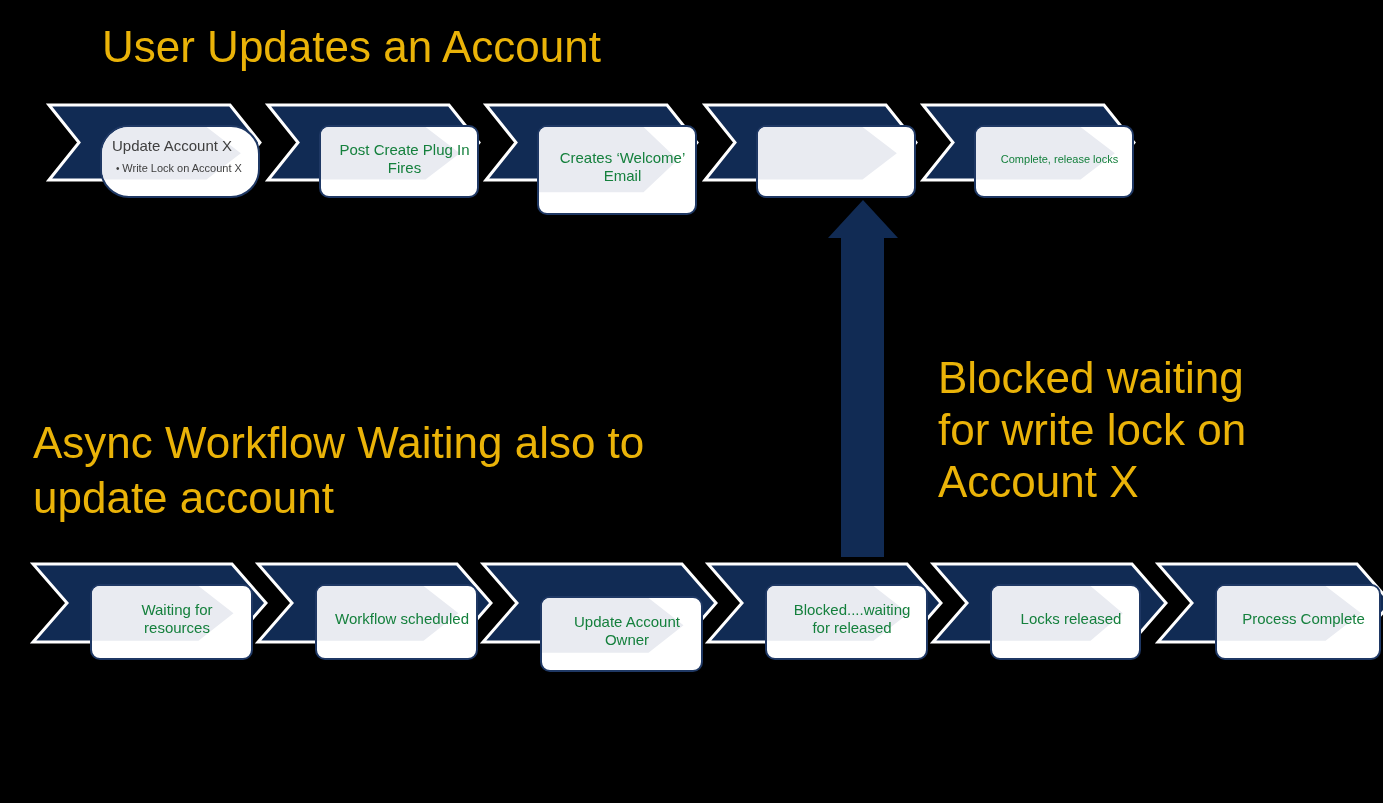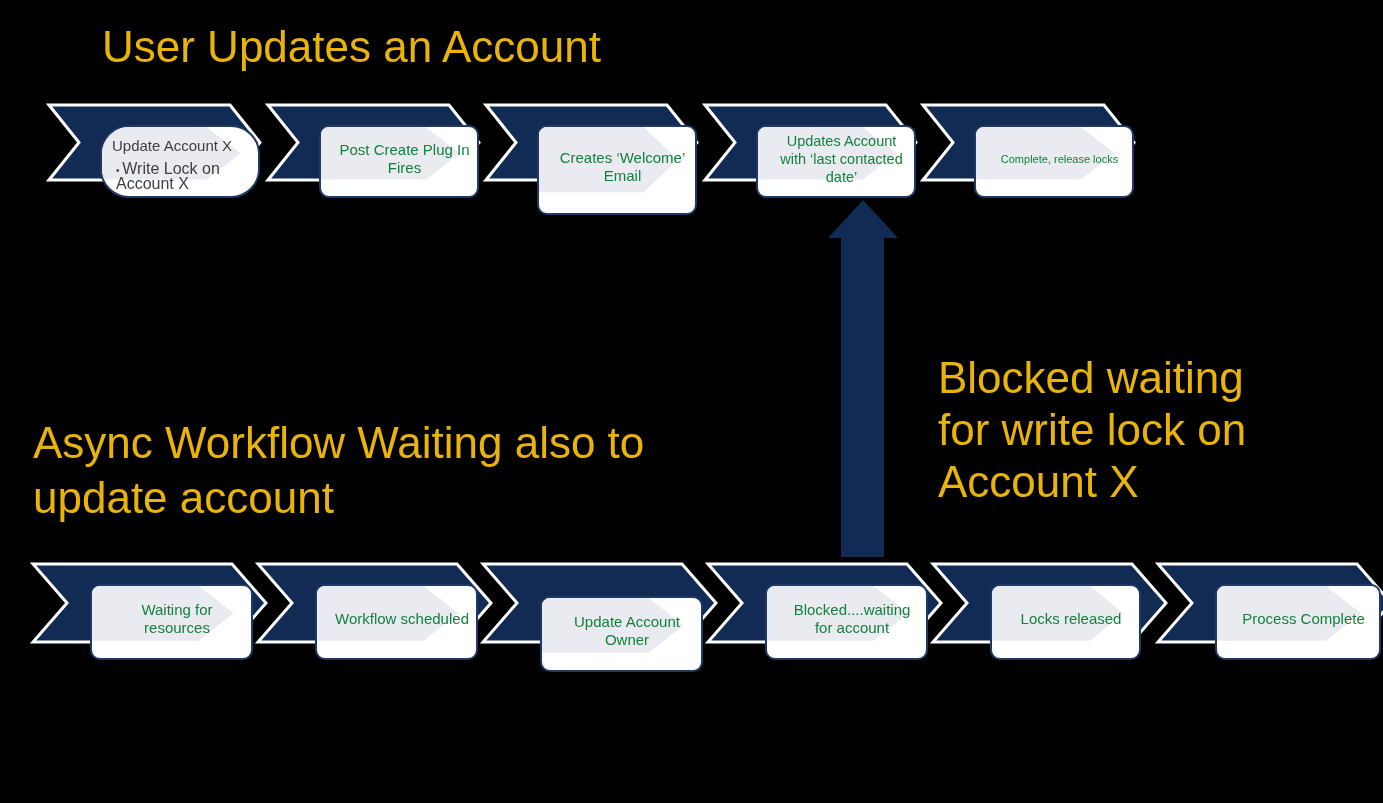--- a/index.html
+++ b/index.html
@@ -24,21 +24,21 @@
     clip-path:polygon(0 0,67% 0,89% 38%,67% 76%,0 76%);
   }
   .steplabel{
     position:relative;z-index:2;color:#15803d;font-size:14.5px;line-height:18px;
     padding:2px 6px 8px 6px;
     margin-left:11px;
   }
   .stepbox.leftalign{align-items:flex-start;justify-content:flex-start;text-align:left;border-radius:29px;}
   .firstbox-inner{position:relative;z-index:2;padding:9px 4px 0 10px;}
   .step-title{color:#404040;font-size:15px;line-height:19px;}
-  .step-bullet{color:#404040;font-size:16px;line-height:13px;margin-top:7px;padding-left:4px;}
+  .step-bullet{color:#404040;font-size:11px;line-height:13px;margin-top:7px;padding-left:4px;}
   .step-bullet::before{content:"•  ";font-size:10px;}
   .up-arrow-svg{position:absolute;}
 </style>
 </head>
 <body>
 
 <div class="canvas">
 
   <div class="big-title" style="left:102px;top:20px;">User Updates an Account</div>
   <div class="big-title" style="left:938px;top:352px;line-height:52px;">Blocked waiting
@@ -83,21 +83,20 @@
       <span class="steplabel" style="font-size:15px;">Creates ‘Welcome’ Email</span>
     </div>
   </div>
 
   <div class="flow-item" style="left:705px;top:105px;">
     <svg class="chev-svg" width="217" height="81" viewBox="-3 -3 217 81">
       <polygon points="0,0 181,0 211,37.5 181,75 0,75 30,37.5" fill="#112B54"></polygon>
     </svg>
     <div class="stepbox" style="left:51px;top:20px;width:160px;height:73px;">
       <div class="watermark"></div>
-      <span class="steplabel">Updates Account with ‘last contacted date’</span>
     </div>
   </div>
 
   <div class="flow-item" style="left:923px;top:105px;">
     <svg class="chev-svg" width="217" height="81" viewBox="-3 -3 217 81">
       <polygon points="0,0 181,0 211,37.5 181,75 0,75 30,37.5" fill="#112B54"></polygon>
     </svg>
     <div class="stepbox" style="left:51px;top:20px;width:160px;height:73px;">
       <div class="watermark"></div>
       <span class="steplabel" style="font-size:11px;">Complete, release locks</span>
@@ -133,21 +132,21 @@
       <span class="steplabel" style="font-size:15px;">Update Account Owner</span>
     </div>
   </div>
 
   <div class="flow-item" style="left:708px;top:564px;">
     <svg class="chev-svg" width="239" height="84" viewBox="-3 -3 239 84">
       <polygon points="0,0 199,0 233,39 199,78 0,78 34,39" fill="#112B54"></polygon>
     </svg>
     <div class="stepbox" style="left:57px;top:20px;width:163px;height:76px;">
       <div class="watermark"></div>
-      <span class="steplabel" style="font-size:15px;">Blocked....waiting for account</span>
+      <span class="steplabel" style="font-size:15px;">Blocked....waiting for released</span>
     </div>
   </div>
 
   <div class="flow-item" style="left:933px;top:564px;">
     <svg class="chev-svg" width="239" height="84" viewBox="-3 -3 239 84">
       <polygon points="0,0 199,0 233,39 199,78 0,78 34,39" fill="#112B54"></polygon>
     </svg>
     <div class="stepbox" style="left:57px;top:20px;width:151px;height:76px;">
       <div class="watermark"></div>
       <span class="steplabel" style="font-size:15px;">Locks released</span>

